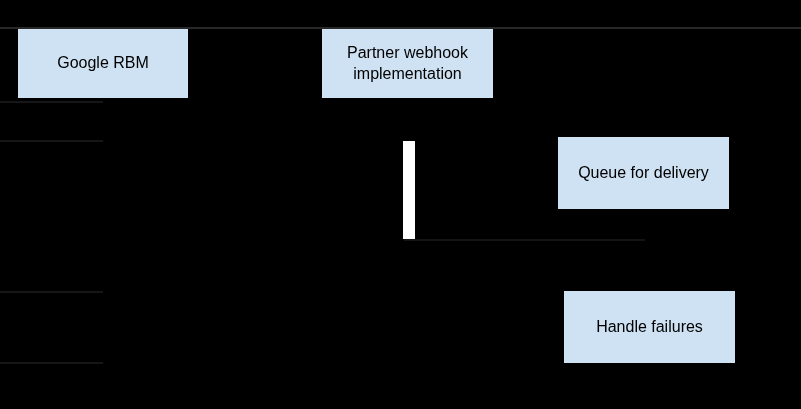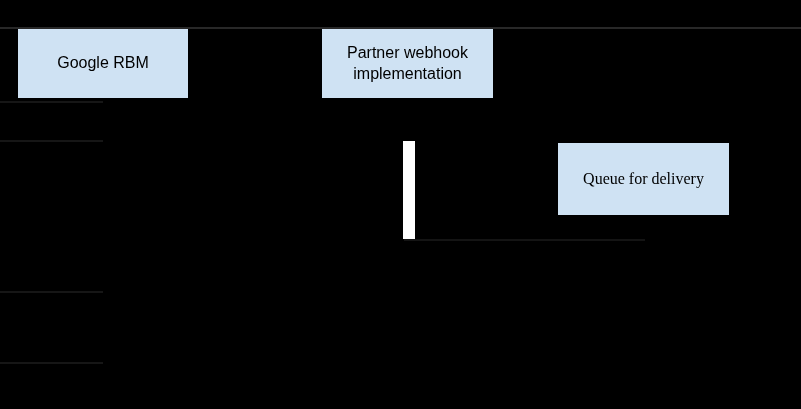--- a/index.html
+++ b/index.html
@@ -51,18 +51,21 @@
   <div class="node" style="left: 18px; top: 29px; width: 170px; height: 69px; text-align: right;">
     <span>Google RBM</span>
   </div>
 
   <div class="node" style="left: 322px; top: 29px; width: 171px; height: 69px;">
     <span>Partner webhook implementation</span>
   </div>
 
   <div class="activation-bar" style="left: 403px; top: 141px; width: 12px; height: 98px; background: rgb(255, 255, 255);"></div>
 
-  <div class="node" style="left: 558px; top: 143px; width: 171px; height: 72px; font-family: Liberation Serif, serif;">
+  <div class="node" style="left: 558px; top: 137px; width: 171px; height: 72px;">
     <span>Queue for delivery</span>
   </div>
 
+  <div class="node" style="left: 564px; top: 291px; width: 171px; height: 72px;">
+    <span>Handle failures</span>
+  </div>
 
 </div>
 
 </body></html>

